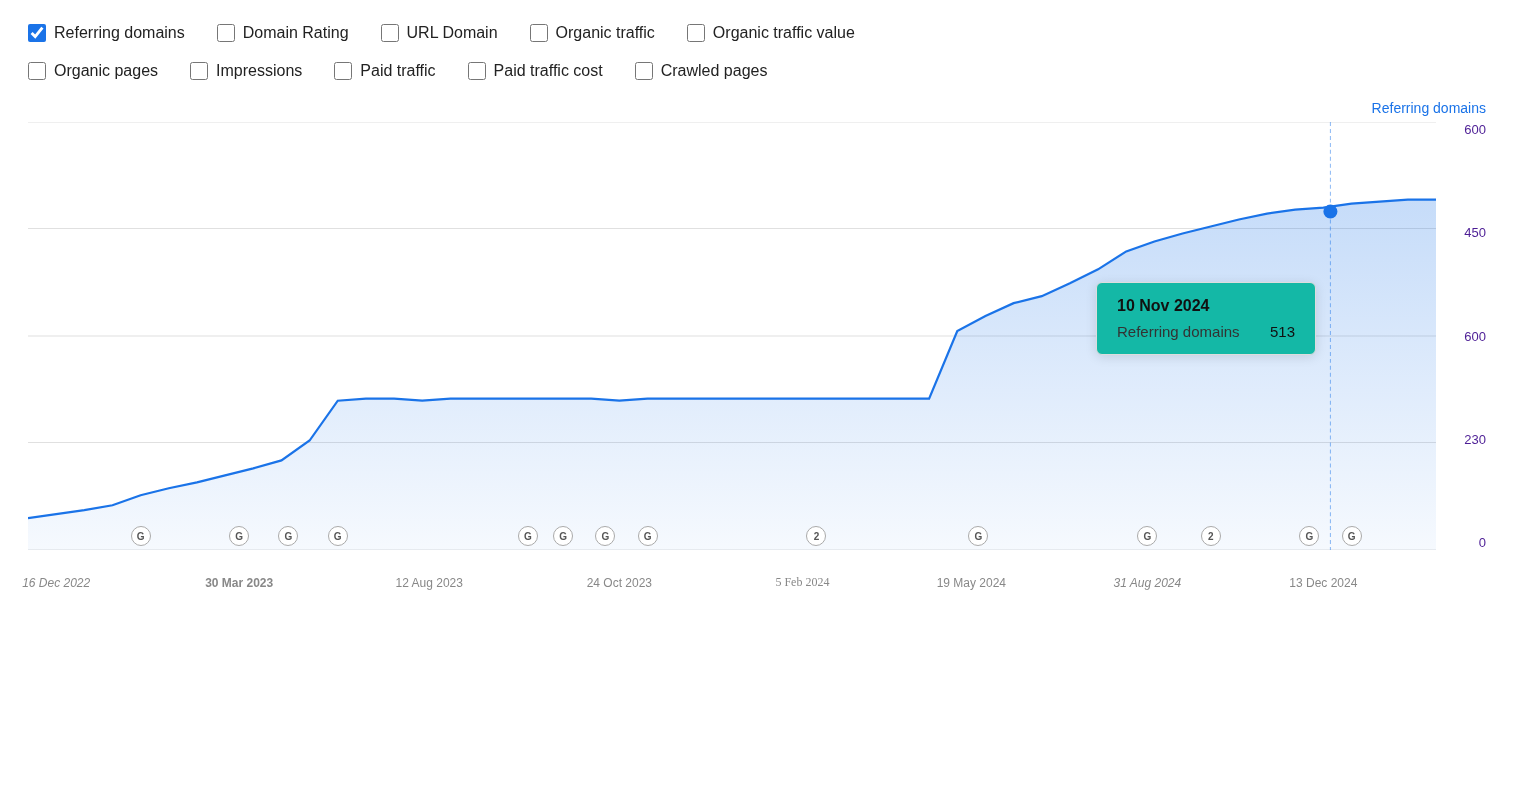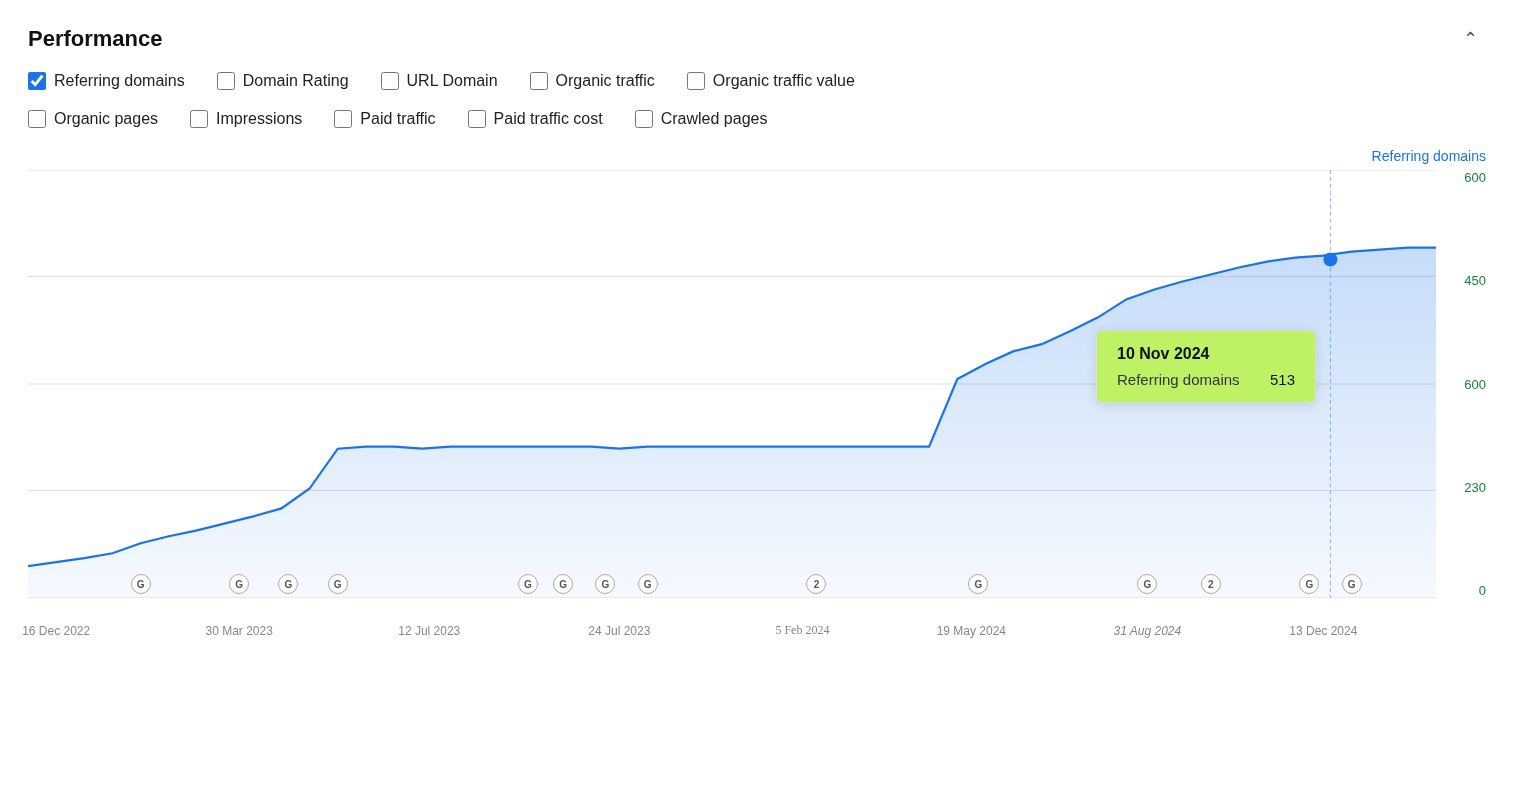--- a/index.html
+++ b/index.html
@@ -83,41 +83,41 @@
       top: 22px;
       bottom: 40px;
       width: 48px;
       display: flex;
       flex-direction: column;
       justify-content: space-between;
       align-items: flex-end;
     }
     .y-label {
       font-size: 13px;
-      color: #15803d;
+      color: #4c1d95;
     }
     .x-axis-labels {
       position: absolute;
       left: 0;
       bottom: 0;
       right: 50px;
       height: 36px;
       display: flex;
       align-items: flex-end;
     }
     .x-label {
       font-size: 12px;
       color: #888;
       position: absolute;
       transform: translateX(-50%);
       white-space: nowrap;
     }
     .tooltip {
       position: absolute;
-      background: #bef264;
+      background: #14b8a6;
       border: 1px solid #ddd;
       border-radius: 6px;
       padding: 14px 20px;
       box-shadow: 0 2px 12px rgba(0,0,0,0.12);
       min-width: 220px;
       pointer-events: none;
     }
     .tooltip-date {
       font-size: 16px;
       font-weight: 700;
@@ -150,24 +150,20 @@
       background: #fff;
       position: absolute;
       transform: translateX(-50%);
     }
   </style>
 </head>
 <body>
 
 <div class="container">
 
-  <div class="header-row">
-    <span class="title">Performance</span>
-    <button class="collapse-btn" title="Collapse">⌃</button>
-  </div>
 
   <div class="checkboxes-row" id="row1-container">
       <label class="checkbox-item">
         <input type="checkbox" checked="" style="">
         <span>Referring domains</span>
       </label>
       <label class="checkbox-item">
         <input type="checkbox" style="">
         <span>Domain Rating</span>
       </label>
@@ -373,23 +369,23 @@
       <div class="tooltip" style="right: 120px; top: 160px;">
         <div class="tooltip-date">10 Nov 2024</div>
         <div class="tooltip-row">
           <span>Referring domains</span>
           <span class="tooltip-value">513</span>
         </div>
       </div>
     </div>
 
     <div class="x-axis-labels" id="x-axis-container">
-        <div class="x-label" style="left: 2%;">16 Dec 2022</div>
-        <div class="x-label" style="left: 15%;">30 Mar 2023</div>
-        <div class="x-label" style="left: 28.5%;">12 Jul 2023</div>
-        <div class="x-label" style="left: 42%;">24 Jul 2023</div>
+        <div class="x-label" style="left: 2%; font-style: italic;">16 Dec 2022</div>
+        <div class="x-label" style="left: 15%; font-weight: bold;">30 Mar 2023</div>
+        <div class="x-label" style="left: 28.5%;">12 Aug 2023</div>
+        <div class="x-label" style="left: 42%;">24 Oct 2023</div>
         <div class="x-label" style="left: 55%; font-family: Liberation Serif, serif;">5 Feb 2024</div>
         <div class="x-label" style="left: 67%;">19 May 2024</div>
         <div class="x-label" style="left: 79.5%; font-style: italic;">31 Aug 2024</div>
         <div class="x-label" style="left: 92%;">13 Dec 2024</div>
       </div>
   </div>
 </div>
 
 </body></html>

